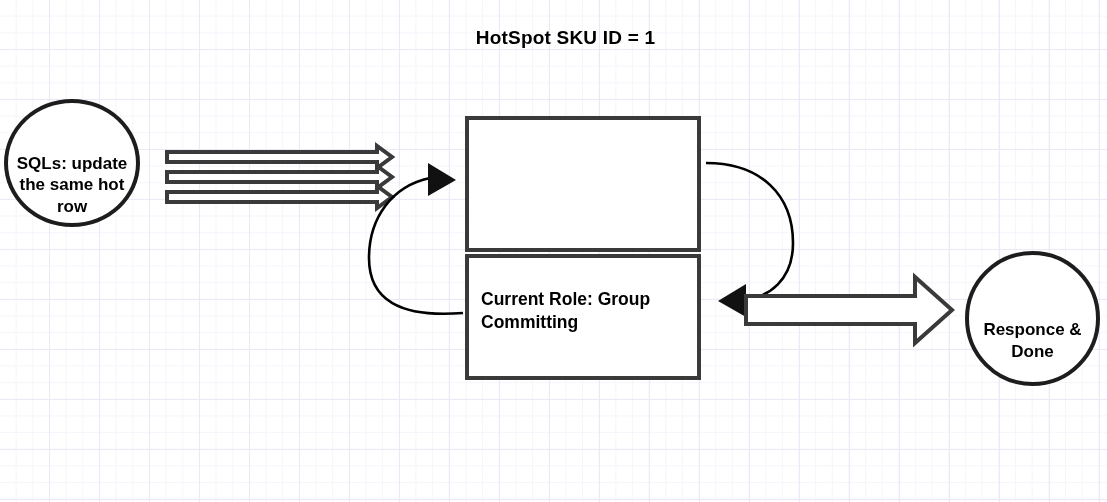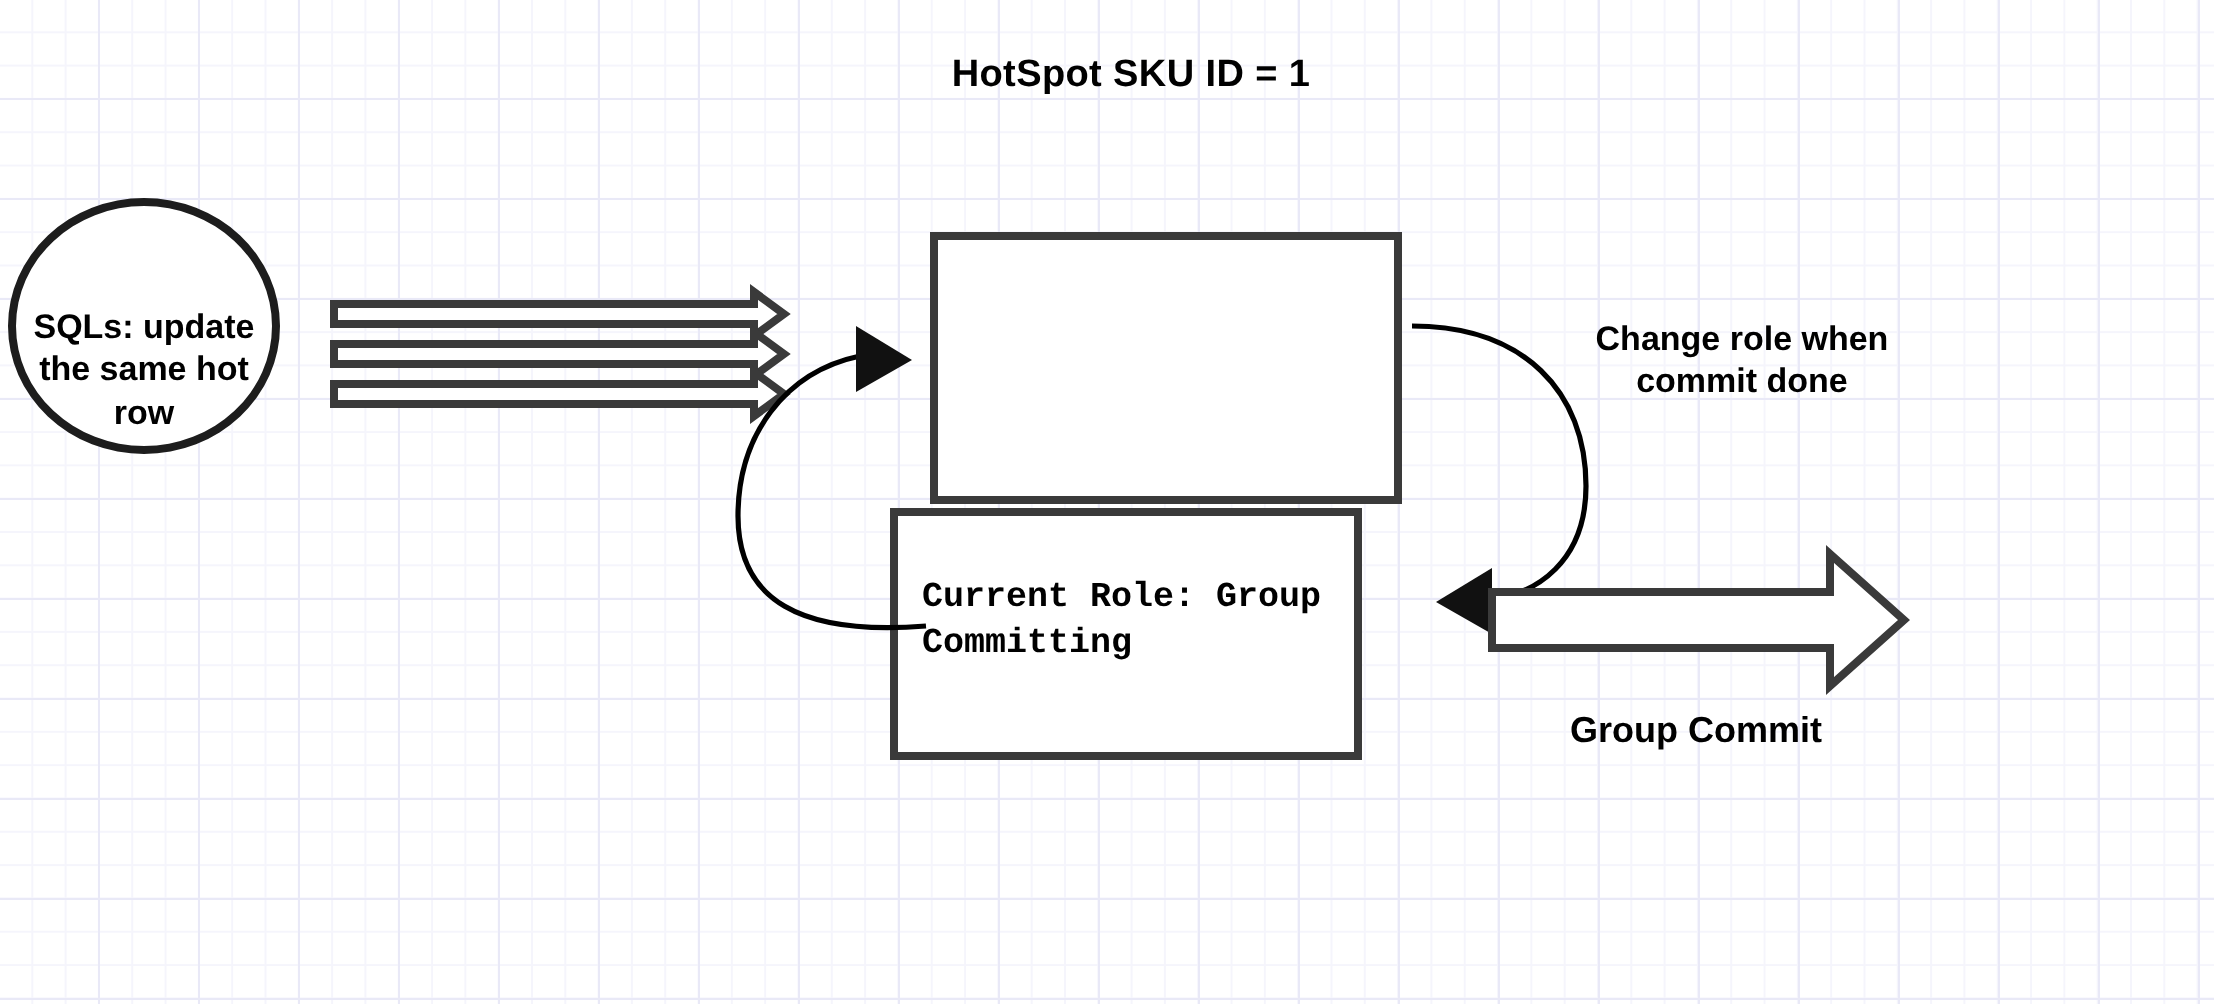--- a/index.html
+++ b/index.html
@@ -59,21 +59,21 @@
   #circle-sqls { left: 4px; top: 99px; width: 136px; height: 128px; }
   #circle-response { left: 965px; top: 251px; width: 135px; height: 135px; }
 
   .box {
     position: absolute;
     border: 4px solid #3a3a3a;
     background: #ffffff;
     box-sizing: border-box;
   }
   #box-top { left: 465px; top: 116px; width: 236px; height: 136px; }
-  #box-bottom { left: 445px; top: 254px; width: 236px; height: 126px; font-family: Liberation Mono, monospace; }
+  #box-bottom { left: 465px; top: 254px; width: 236px; height: 126px; }
 
   .box-text {
     position: absolute;
     left: 12px;
     font-size: 17.5px;
     font-weight: bold;
     line-height: 1.32;
     color: #000;
     width: 208px;
   }
@@ -130,23 +130,24 @@
     <div class="circle-text">SQLs: update the same hot row</div>
   </div>
 
   <div class="box" id="box-top">
   </div>
 
   <div class="box" id="box-bottom">
     <div class="box-text" id="role-group">Current Role: Group Committing</div>
   </div>
 
+  <div class="circle" id="circle-response">
+    <div class="circle-text">Responce &amp; Done</div>
+  </div>
 
-  <div class="lbl" id="lbl-change-role">Change role when commit done</div>
-  <div class="lbl" id="lbl-group-commit">Group Commit</div>
 
 
   <svg class="overlay" viewBox="0 0 1107 502">
 
     <g>
       <path d="M167,152 L377,152 L377,146 L392,157 L377,168 L377,162 L167,162 Z" fill="#ffffff" stroke="#3a3a3a" stroke-width="4" stroke-linejoin="miter"></path>
     </g>
     <g>
       <path d="M167,172 L377,172 L377,166 L392,177 L377,188 L377,182 L167,182 Z" fill="#ffffff" stroke="#3a3a3a" stroke-width="4" stroke-linejoin="miter"></path>
     </g>

